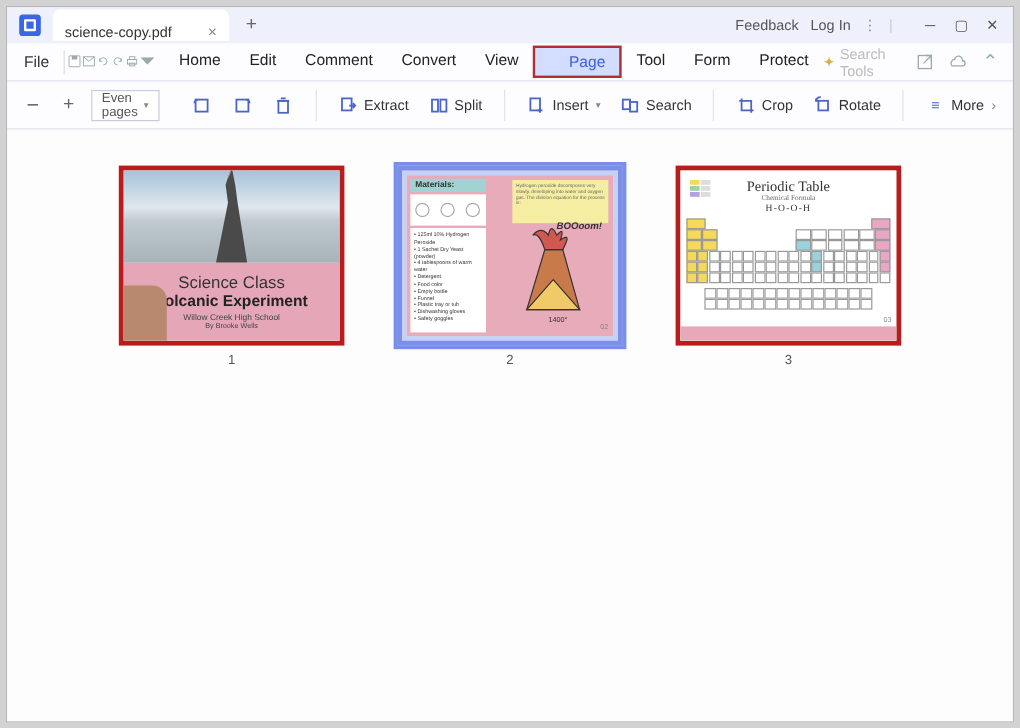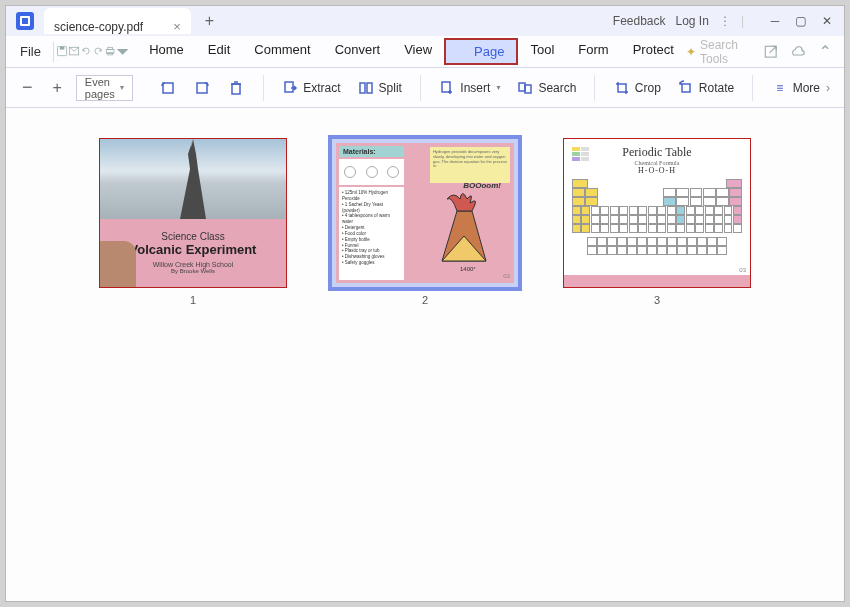--- a/index.html
+++ b/index.html
@@ -28,31 +28,31 @@
 .tb-btn { display:flex; align-items:center; gap:4px; background:none; border:none; font-size:12px; color:#333; padding:2px 4px; }
 .tb-icon { width:18px; height:18px; display:flex; align-items:center; justify-content:center; }
 .tb-icon svg { width:16px; height:16px; stroke:#4a64c8; fill:none; stroke-width:1.5; }
 .minus { font-size:18px; color:#666; padding:0 6px; }
 .plus { font-size:16px; color:#666; padding:0 6px; }
 .dropdown-box { width:110px; height:26px; border:1px solid #c9ccdc; background:#fff; font-size:11px; color:#555; display:flex; align-items:center; padding:0 8px; justify-content:space-between; }
 .tb-divider { width:1px; height:26px; background:#e0e2ee; margin:0 6px; }
 .content { flex:1; background:#fdfdfd; overflow:auto; }
 .thumb-row { display:flex; gap:44px; justify-content:center; padding:30px 30px; }
 .thumb-col { display:flex; flex-direction:column; align-items:center; gap:6px; }
-.thumb { width:188px; height:150px; background:#fff; border:1px solid #b91c1c; position:relative; overflow:hidden; }
+.thumb { width:188px; height:150px; background:#fff; border:4px solid #b91c1c; position:relative; overflow:hidden; }
 .thumb.selected { box-shadow:0 0 0 3px #7a8fe8; border-color:#7a8fe8; background:#c7d1f5; padding:4px; }
 .thumb.selected .thumb-inner { width:100%; height:100%; background:#fff; position:relative; }
 .page-num { font-size:11px; color:#555; }
 
 
 .p1-photo { width:100%; height:54%; background:linear-gradient(to bottom,#a6c3d8 0%,#dfe8ee 40%,#bfc9cf 55%,#a8b3b9 100%); position:relative; }
 .p1-volcano { position:absolute; left:50%; bottom:0; width:50px; height:80px; transform:translateX(-50%); }
 .p1-pink { width:100%; height:46%; background:#e5a7b8; display:flex; flex-direction:column; align-items:center; justify-content:center; position:relative; }
 .p1-corner { position:absolute; left:0; bottom:0; width:36px; height:46px; background:#b8896e; border-top-right-radius:12px; }
-.p1-t1 { font-size:10px; color:#333; }
+.p1-t1 { font-size:14px; color:#333; }
 .p1-t2 { font-size:13px; font-weight:bold; color:#222; }
 .p1-t3 { font-size:7px; color:#444; margin-top:4px; }
 .p1-t4 { font-size:6px; color:#444; }
 
 
 .p2 { width:100%; height:100%; background:#e7abb9; position:relative; display:flex; }
 .p2-left { width:40%; display:flex; flex-direction:column; padding:3px; gap:2px; }
 .p2-note1 { background:#a1d3d2; padding:2px 4px; font-size:7px; font-weight:bold; color:#333; }
 .p2-circles { background:#fff; height:26px; display:flex; align-items:center; justify-content:space-around; }
 .p2-circ { width:12px; height:12px; border:1px solid #aaa; border-radius:50%; }

